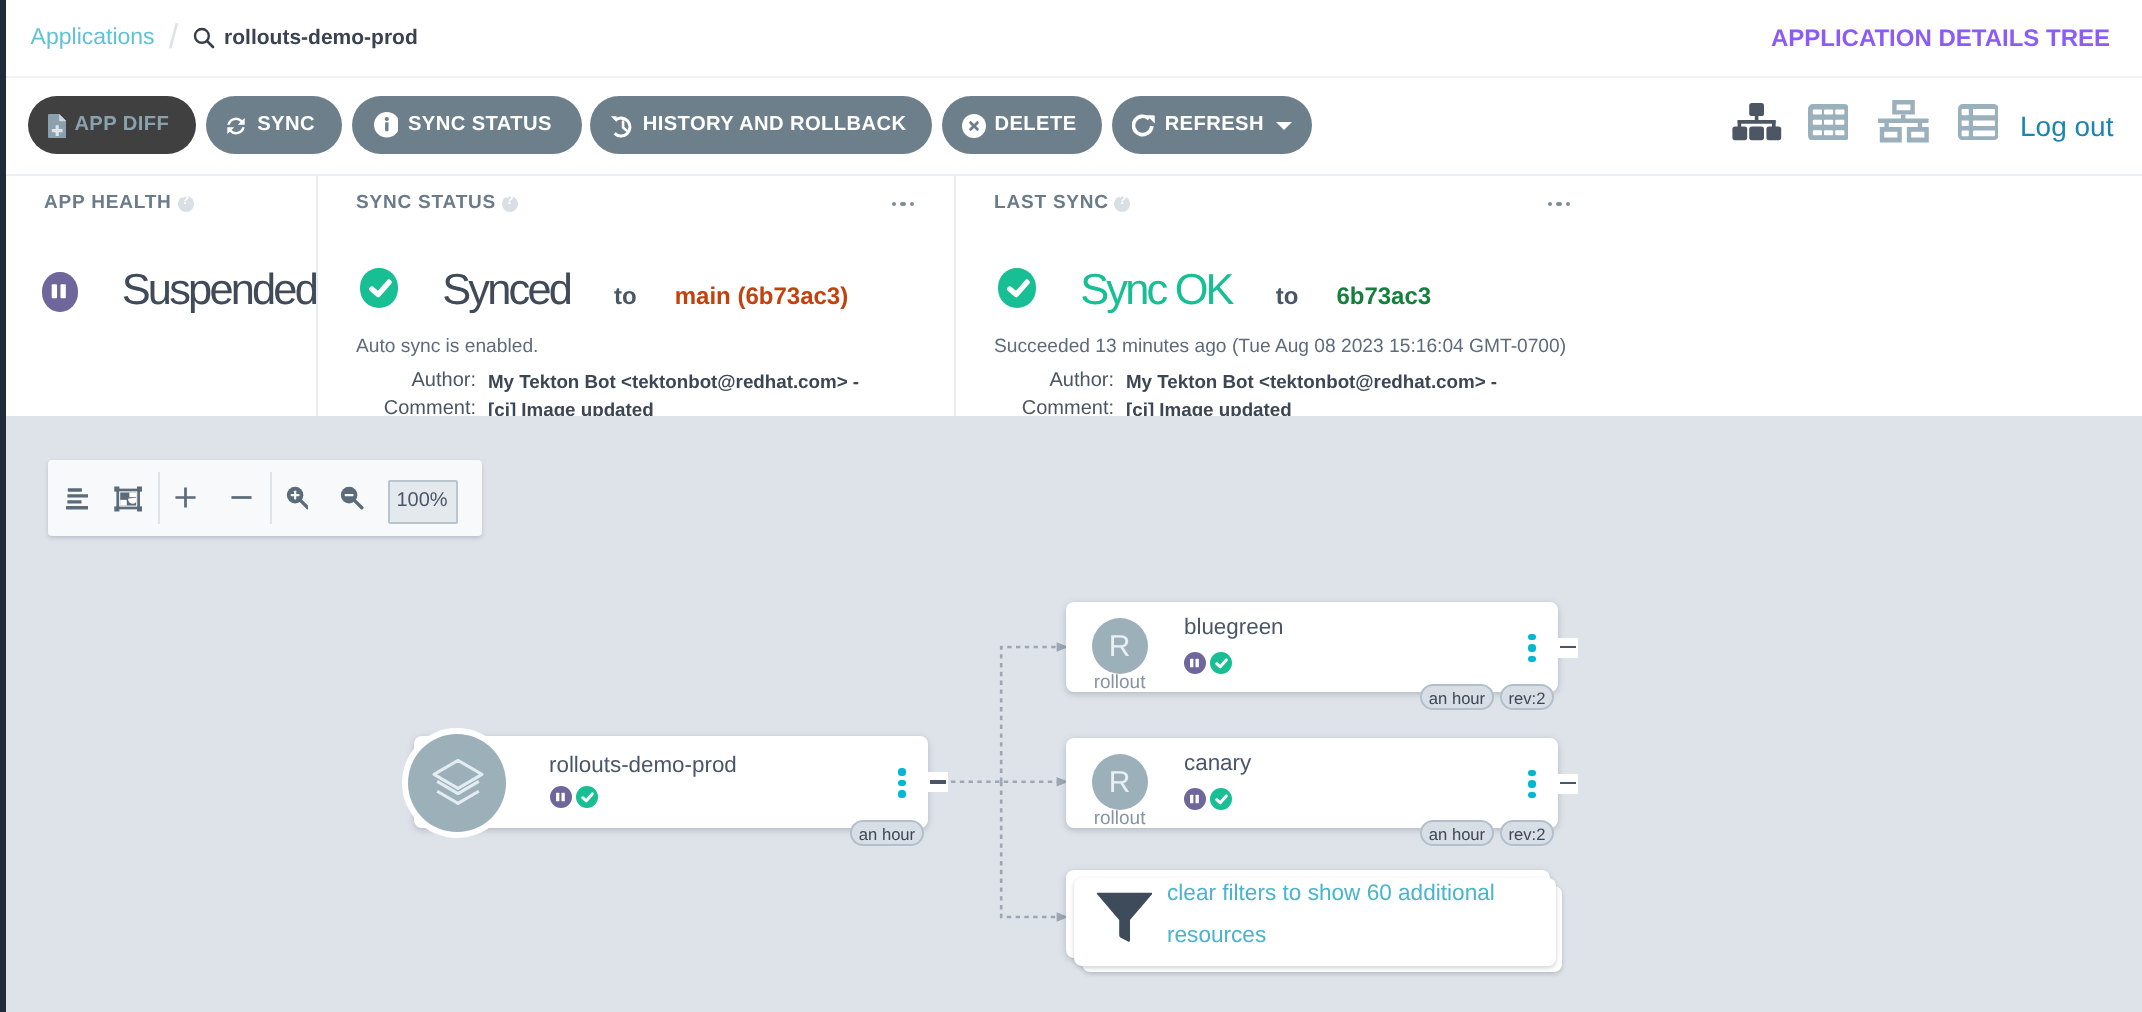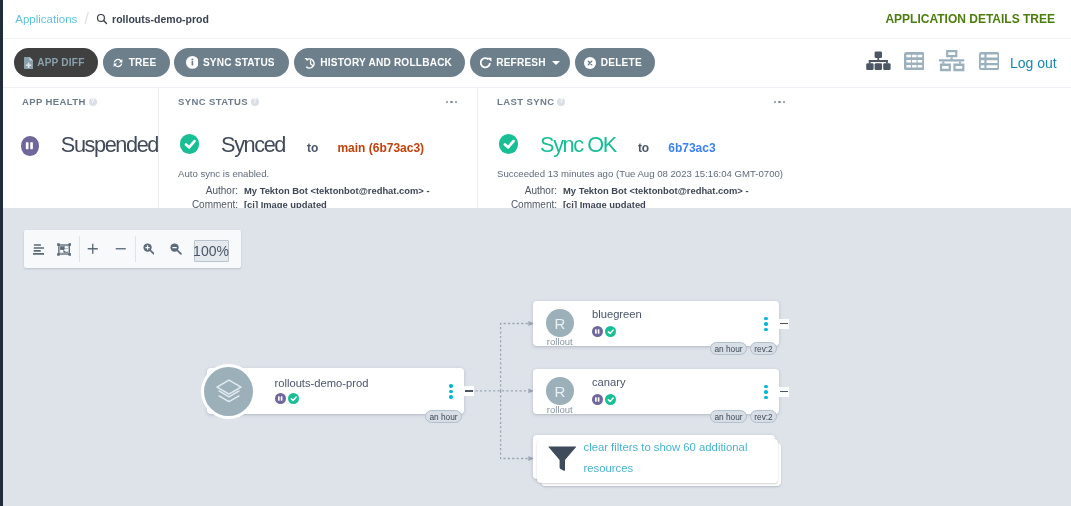--- a/index.html
+++ b/index.html
@@ -8,21 +8,21 @@
   .page{position:relative;width:1071px;height:506px;overflow:hidden;}
   .leftbar{position:absolute;left:0;top:0;width:3px;height:506px;background:#202c3a;z-index:50;}
 
   
   .topbar{position:absolute;left:3px;top:0;width:1068px;height:38px;background:#fff;border-bottom:1px solid #f0f2f5;}
   .crumbs{position:absolute;left:12.3px;top:0;height:38px;display:flex;align-items:center;font-size:11.5px;}
   .crumb-link{color:#5ec2d8;font-size:11.5px;}
   .crumb-sep{color:#dfe3e8;margin:0 7px;font-size:17px;font-weight:300;}
   .crumb-cur{color:#3a4150;font-weight:bold;font-size:10.5px;display:flex;align-items:center;gap:4px;}
   .page-title{position:absolute;right:16px;top:0;height:38px;display:flex;align-items:center;
-     color:#4d7c0f;font-weight:bold;font-size:12px;}
+     color:#8b5cf6;font-weight:bold;font-size:12px;}
 
   
   .toolbar{position:absolute;left:3px;top:39px;width:1068px;height:48px;background:#fff;}
   .btns{position:absolute;left:11px;top:9px;display:flex;gap:4.85px;}
   .btn{height:29px;border-radius:14.5px;background:#6d7f8b;color:#fff;display:flex;align-items:center;
        padding:0 13.2px 0 9.5px;font-size:10.1px;font-weight:bold;letter-spacing:.2px;gap:4.5px;white-space:nowrap;}
   .btn.disabled{background:#404040;color:#8aa0ad;}
   .btn .isvg{display:flex;align-items:center;justify-content:center;width:12px;height:12px;}
   .btn .isvg svg{width:12px;height:12px;display:block;}
   .btn.wide-icon .isvg, .btn.wide-icon .isvg svg{width:12.8px;height:12.8px;}
@@ -45,37 +45,37 @@
   .p3{left:474px;width:321px;}
   .plabel{font-size:9.5px;font-weight:bold;letter-spacing:.4px;color:#6b7b8a;display:flex;align-items:center;gap:3px;}
   .qmark{width:8px;height:8px;border-radius:50%;background:#d9dfe5;color:#fff;font-size:6.5px;font-weight:bold;
          display:flex;align-items:center;justify-content:center;line-height:1;}
   .bigrow{display:flex;align-items:baseline;gap:16px;margin-top:27px;margin-left:-2px;}
   .statusdot{align-self:center;}
   .bigtext{font-size:21.7px;letter-spacing:-1.4px;color:#414a58;line-height:1;margin-left:6px;}
   .bigtext.green{color:#18be94;}
   .to{font-size:12px;font-weight:bold;color:#4a5568;margin-left:6px;}
   .rev{font-size:12px;font-weight:bold;color:#c2410c;margin-left:3px;}
-  .rev2{font-size:12px;font-weight:bold;color:#3b82f6;margin-left:3px;}
+  .rev2{font-size:12px;font-weight:bold;color:#15803d;margin-left:3px;}
   .submeta{margin-top:12px;margin-left:0px;font-size:9.6px;color:#5f6b7a;}
   .kv{display:flex;font-size:10px;margin-top:6.5px;margin-left:-2px;color:#4c5663;}
   .kv .k{width:62px;text-align:right;}
   .kv .v{margin-left:6px;font-weight:bold;font-size:9.4px;color:#3c4654;}
   .kv + .kv{margin-top:2.5px;}
   .dots{position:absolute;top:12.8px;display:flex;gap:1.9px;font-size:0;}
   .dots b{width:2.4px;height:2.4px;border-radius:50%;background:#7e8d9c;display:block;}
 
   
   .graph{position:absolute;left:3px;top:208px;width:1068px;height:298px;background:#dee3ea;overflow:hidden;}
   .gtool{position:absolute;left:21px;top:22px;width:217px;height:38px;background:#f7f9fb;border-radius:2px;
      box-shadow:0 1px 2px rgba(50,60,80,.20);}
   .gbtn{position:absolute;top:0;height:38px;display:flex;align-items:center;justify-content:center;color:#5b6b7a;}
   .gbtn svg{display:block;}
   .gsep{position:absolute;top:6px;width:1px;height:26px;background:#dfe4e9;}
-  .zoomval{position:absolute;border:1px solid #b9c4ce;background:#e4e9ee;color:#4a5568;font-size:14px;
+  .zoomval{position:absolute;border:1px solid #b9c4ce;background:#e4e9ee;color:#4a5568;font-size:10px;
      left:169.5px;top:9.5px;width:35px;height:22px;box-sizing:border-box;
      display:flex;align-items:center;justify-content:center;border-radius:1px;}
 
   .node{position:absolute;background:#fff;border-radius:4px;
         box-shadow:0 1px 2px rgba(40,50,70,.10),0 1px 4px rgba(40,50,70,.14);}
   .node .stack{position:absolute;left:4px;top:4px;right:-3px;bottom:-3.5px;background:#fff;border-radius:4px;
      box-shadow:0 1px 2px rgba(40,50,70,.22);z-index:-1;}
   .node .stack2{position:absolute;left:8px;top:8px;right:-6px;bottom:-7px;background:#fff;border-radius:4px;
      box-shadow:0 1px 2px rgba(40,50,70,.22);z-index:-2;}
   .node.hasstack{z-index:1;}
@@ -132,21 +132,21 @@
           </span>
           <span>APP DIFF</span>
         </div>
         <div class="btn">
           <span class="isvg ">
             <svg viewBox="0 0 16 16" width="13" height="13">
               <path d="M2.2 7.2a5.9 5.9 0 0 1 10-3.0l1.6-1.6v4.6H9.2l1.8-1.8A4.2 4.2 0 0 0 3.9 7.2z" fill="#fff"></path>
               <path d="M13.8 8.8a5.9 5.9 0 0 1-10 3.0l-1.6 1.6V8.8h4.6l-1.8 1.8a4.2 4.2 0 0 0 7.1-1.8z" fill="#fff"></path>
             </svg>
           </span>
-          <span>TREE</span>
+          <span>SYNC</span>
         </div>
         <div class="btn wide-icon">
           <span class="isvg ">
             <svg viewBox="0 0 12.8 12.8" width="12.8" height="12.8">
               <circle cx="6.4" cy="6.4" r="6.4" fill="#fff"></circle>
               <rect x="5.55" y="5.1" width="1.7" height="4.5" rx=".5" fill="#6d7f8b"></rect>
               <circle cx="6.4" cy="3.5" r="1.05" fill="#6d7f8b"></circle>
             </svg>
           </span>
           <span>SYNC STATUS</span>
@@ -158,36 +158,36 @@
                 <path d="M2.6 10.6 A5.0 5.0 0 1 0 2.9 3.3"></path>
               </g>
               <path d="M0.5 1.0 H3.7 V4.2 Z" fill="#fff"></path>
               <path d="M7.3 4.0 V7.3 L9.3 9.1" fill="none" stroke="#fff" stroke-width="1.45" stroke-linecap="round" stroke-linejoin="round"></path>
             </svg>
           </span>
           <span>HISTORY AND ROLLBACK</span>
         </div>
         <div class="btn">
           <span class="isvg ">
+            <svg viewBox="0 0 11.4 11.4" width="11.4" height="11.4">
+              <circle cx="5.7" cy="5.7" r="5.7" fill="#fff"></circle>
+              <path d="M4.1 4.1 L7.3 7.3 M7.3 4.1 L4.1 7.3" stroke="#6d7f8b" stroke-width="1.35" stroke-linecap="round"></path>
+            </svg>
+          </span>
+          <span>DELETE</span>
+        </div>
+        <div class="btn">
+          <span class="isvg ">
             <svg viewBox="0 0 11.5 11" width="11.5" height="11">
               <path d="M8.2 2.1 A4.4 4.4 0 1 0 9.5 5.6" fill="none" stroke="#fff" stroke-width="1.75"></path>
               <path d="M7.0 0.4 H10.3 A0.6 0.6 0 0 1 10.9 1.0 V4.3 Z" fill="#fff"></path>
             </svg>
           </span>
           <span>REFRESH</span>
           <span class="caret"></span>
-        </div>
-        <div class="btn">
-          <span class="isvg ">
-            <svg viewBox="0 0 11.4 11.4" width="11.4" height="11.4">
-              <circle cx="5.7" cy="5.7" r="5.7" fill="#fff"></circle>
-              <path d="M4.1 4.1 L7.3 7.3 M7.3 4.1 L4.1 7.3" stroke="#6d7f8b" stroke-width="1.35" stroke-linecap="round"></path>
-            </svg>
-          </span>
-          <span>DELETE</span>
         </div>
       </div>
     <div class="rights">
       <span class="vicon active" style="left:-205.5px;width:25px">
           <svg viewBox="0 0 25 19.5" width="25" height="19.5">
             <g fill="currentColor">
               <rect x="8.6" y="0.5" width="7.4" height="6.5" rx="1.3"></rect>
               <rect x="11.4" y="6.6" width="1.8" height="4.0"></rect>
               <rect x="2.8" y="9.0" width="19.0" height="1.9" rx=".5"></rect>
               <rect x="2.8" y="9.0" width="1.8" height="3.6"></rect>

